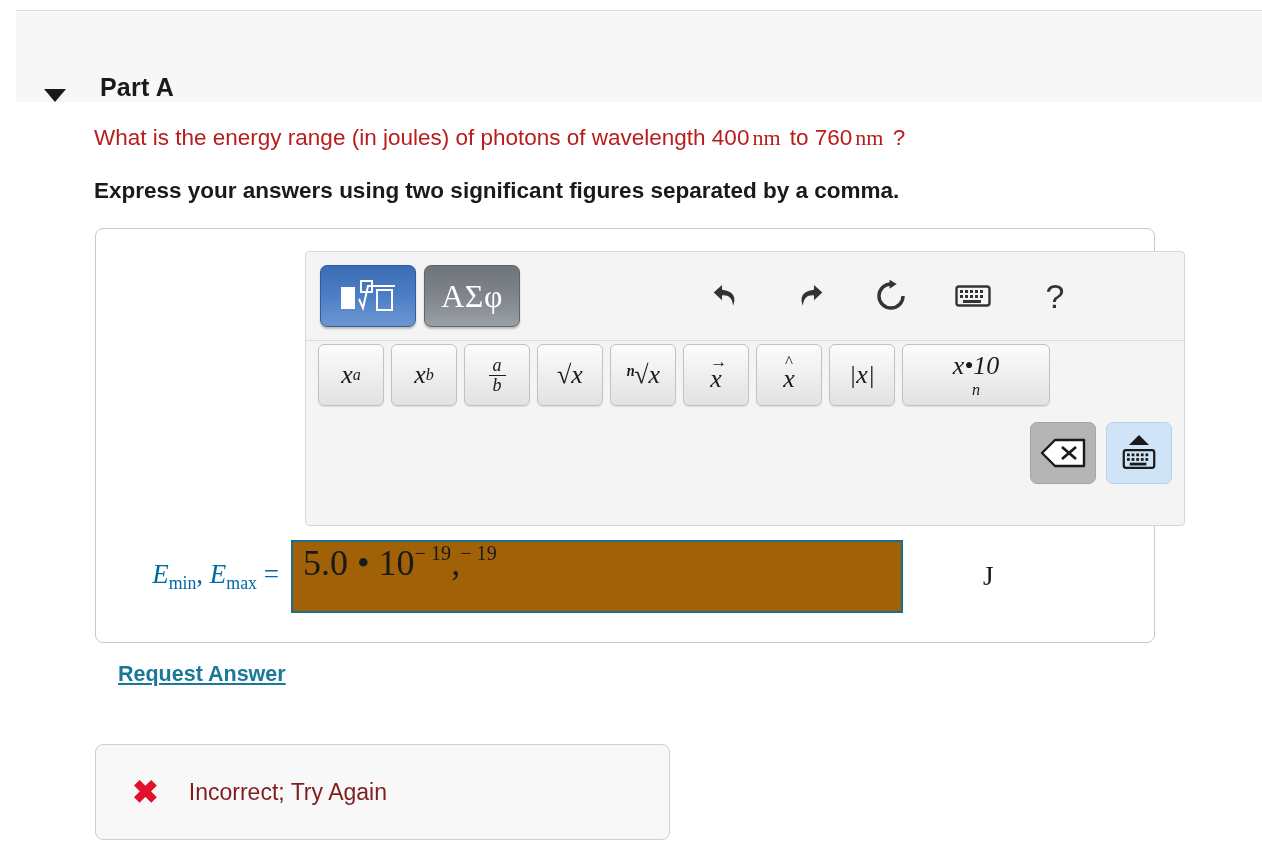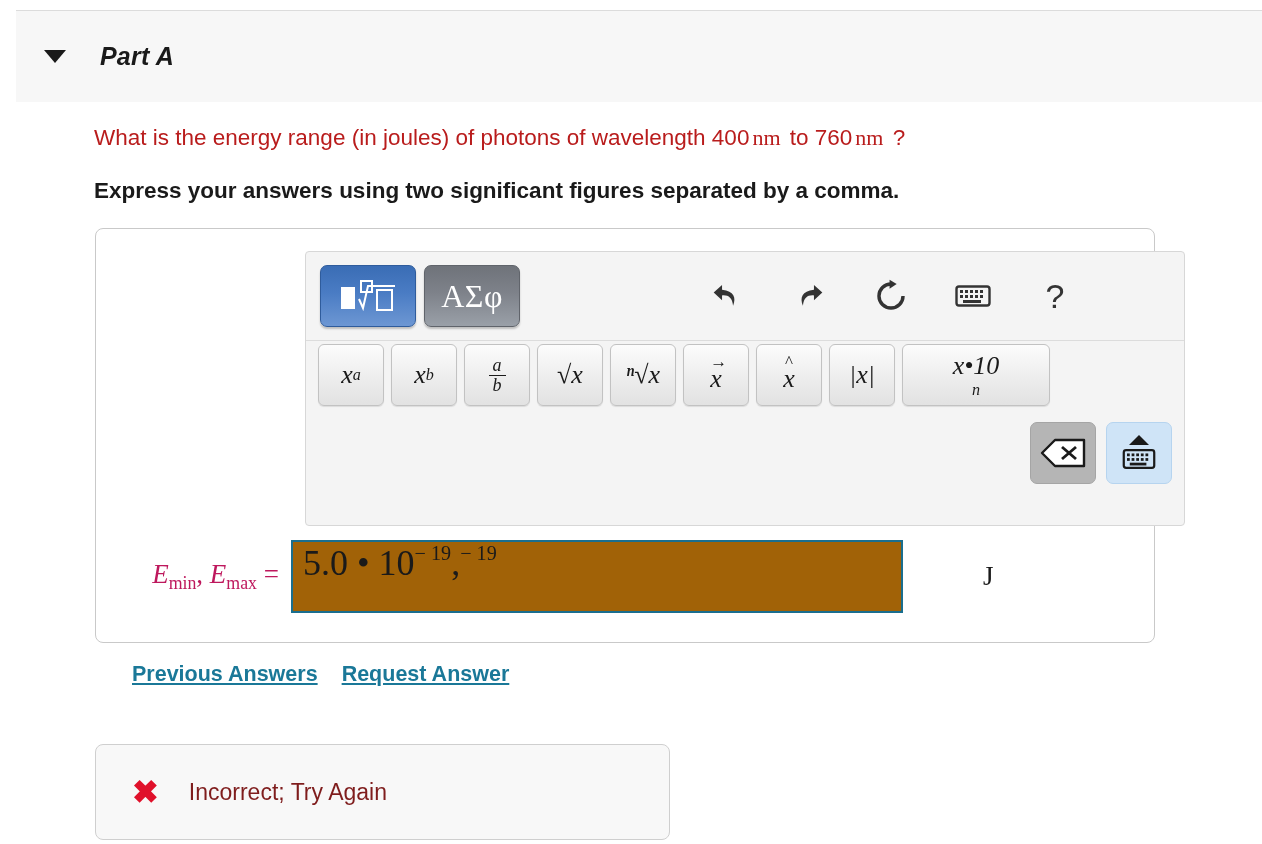--- a/index.html
+++ b/index.html
@@ -21,24 +21,23 @@
     left: 16px;
     top: 10px;
     width: 1246px;
     height: 92px;
     background: #f7f7f7;
     border-top: 1px solid #dcdcdc;
     box-sizing: border-box;
   }
   .part-header-inner {
     display: flex;
-    align-items: center;
+    align-items: flex-end;
     height: 100%;
     padding-left: 28px;
-    font-style: italic;
   }
   .caret {
     width: 0;
     height: 0;
     border-left: 11px solid transparent;
     border-right: 11px solid transparent;
     border-top: 13px solid #1a1a1a;
     margin-right: 34px;
   }
   .part-title {
@@ -239,21 +238,21 @@
     height: 75px;
     display: flex;
     align-items: center;
   }
   .answer-label {
     width: 195px;
     text-align: right;
     padding-right: 12px;
     font-family: "Liberation Serif", serif;
     font-size: 27px;
-    color: #be185d;
+    color: #0369a1;
     white-space: nowrap;
     box-sizing: border-box;
   }
   .answer-label sub { font-size: 0.66em; }
   .answer-input {
     width: 612px;
     height: 73px;
     border: 2px solid #1a6e8e;
     background: #a16207;
     display: flex;
@@ -485,20 +484,19 @@
       <span>5.0 • 10</span>
         <sup>− 19</sup>
         <span>,</span>
         <sup>− 19</sup>
     </div>
     <div class="answer-unit">J</div>
   </div>
 </div>
 
 <div class="action-row">
-  <span class="action-link">Previous Answers</span>
   <span class="action-link second">Request Answer</span>
 </div>
 
 <div class="feedback">
   <span class="feedback-icon">✖</span>
   <span class="feedback-text">Incorrect; Try Again</span>
 </div>
 
 </body></html>

